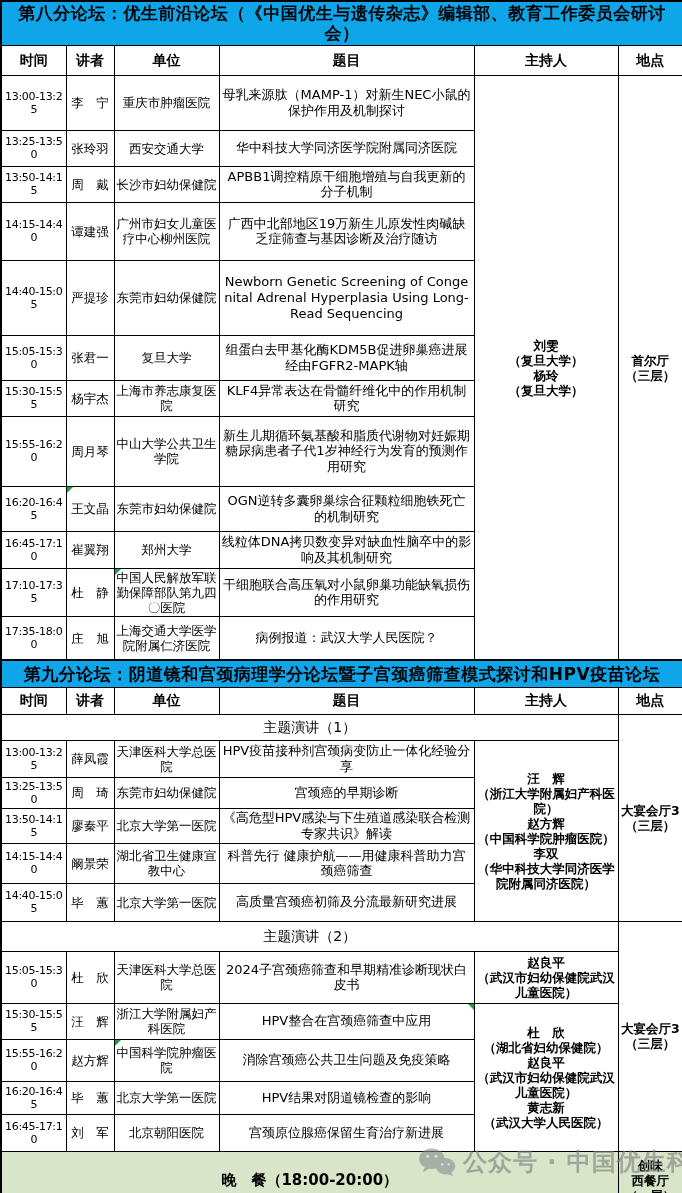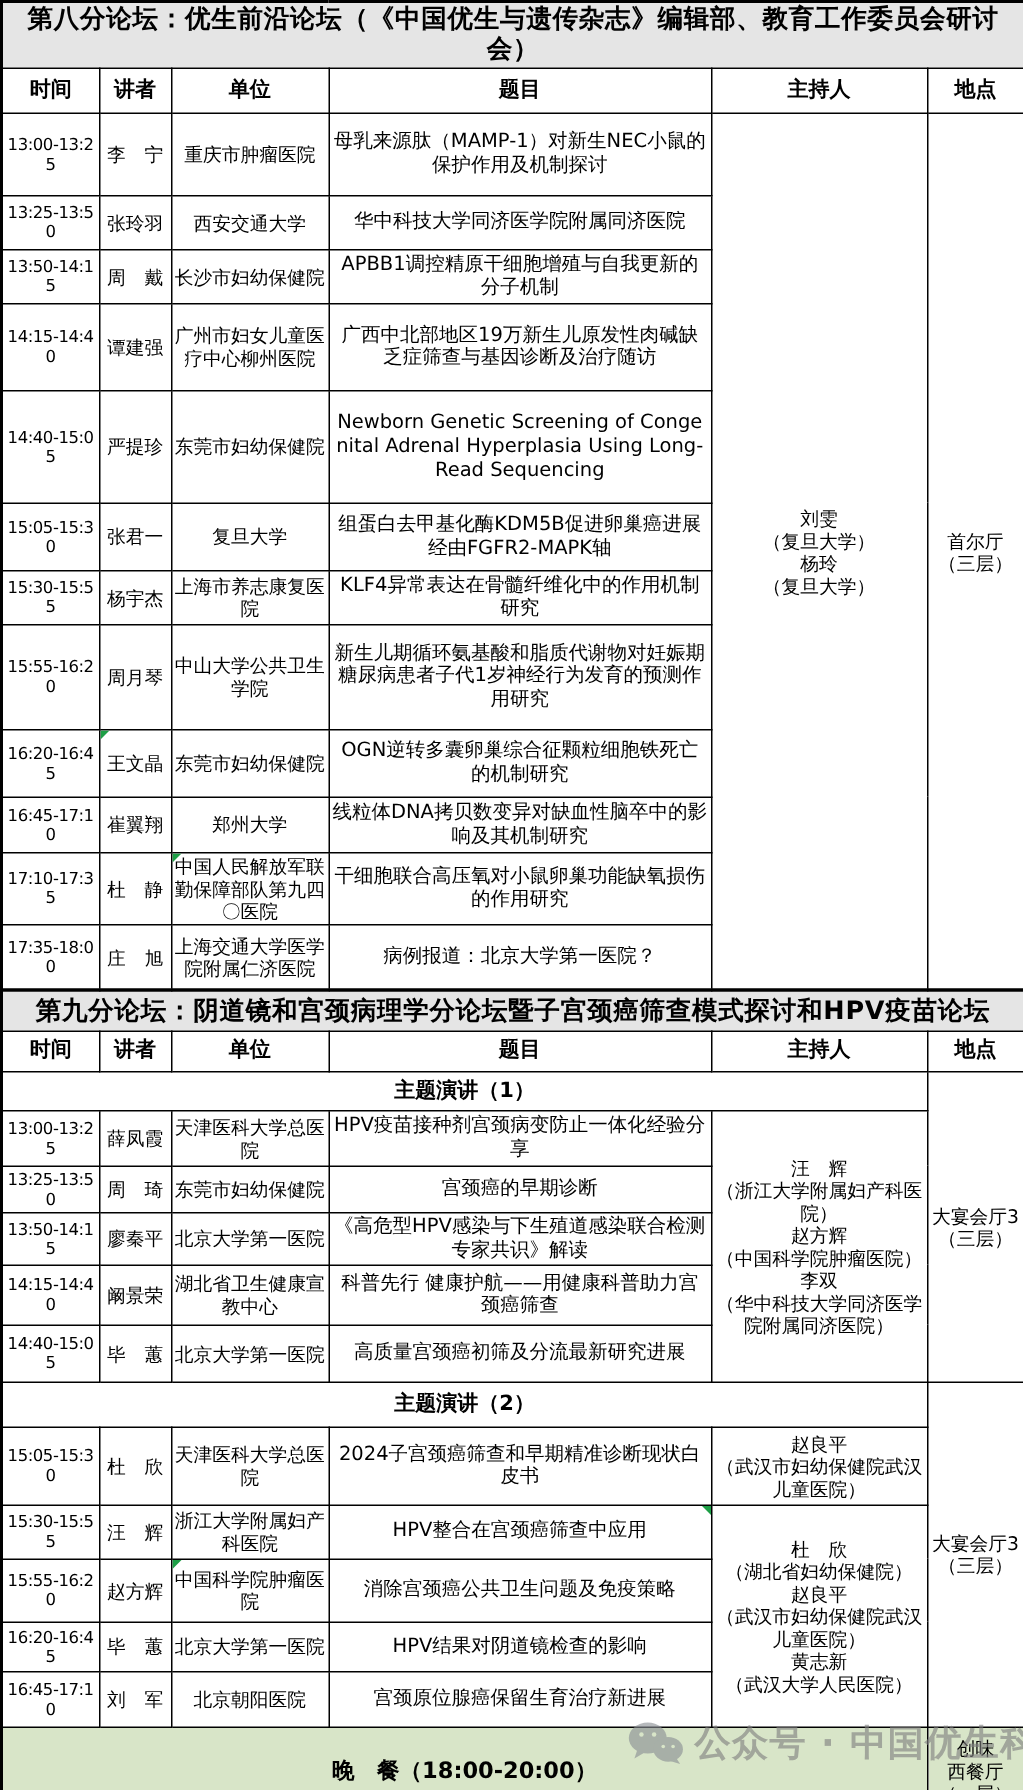--- a/index.html
+++ b/index.html
@@ -20,29 +20,29 @@
     padding:1px 2px;
     text-align:center;
     vertical-align:middle;
     font-size:12.5px;
     line-height:1.2;
     overflow:hidden;
     word-break:break-all;
   }
   th{font-size:14px;font-weight:bold;}
   .section-title{
-    background:#e5e5e5;
+    background:#0ea5e9;
     font-weight:bold;
     font-size:17px;
     letter-spacing:0.5px;
   }
   .time{font-size:11px;padding:0;letter-spacing:-0.3px;}
   .ttl{font-size:13px;}
-  .preline{white-space:pre-line;}
-  .sublabel{font-weight:bold;font-size:14px;}
+  .preline{white-space:pre-line;font-weight:bold;}
+  .sublabel{font-weight:normal;font-size:14px;}
   .dinner{
     background:#d8e5c8;
     font-weight:bold;
     font-size:15px;
   }
   .venue-footer{background:#d8e5c8;}
   .rel{position:relative;}
   .corner-tl,.corner-tr{
     position:absolute;top:0;width:0;height:0;display:block;
   }
@@ -162,21 +162,21 @@
     <tr style="height:47px">
       <td class="time">17:10-17:35</td>
       <td>杜　静</td>
       <td class="rel"><span class="corner-tl"></span><span>中国人民解放军联勤保障部队第九四〇医院</span></td>
       <td class="ttl">干细胞联合高压氧对小鼠卵巢功能缺氧损伤的作用研究</td>
     </tr>
     <tr style="height:44px">
       <td class="time">17:35-18:00</td>
       <td>庄　旭</td>
       <td>上海交通大学医学院附属仁济医院</td>
-      <td class="ttl">病例报道：北京大学第一医院？</td>
+      <td class="ttl">病例报道：武汉大学人民医院？</td>
     </tr>
   </tbody>
     </table>
 
   <table style="margin-top:-2px;">
     <colgroup>
       <col style="width:65px">
         <col style="width:48px">
         <col style="width:105px">
       <col style="width:255px">

